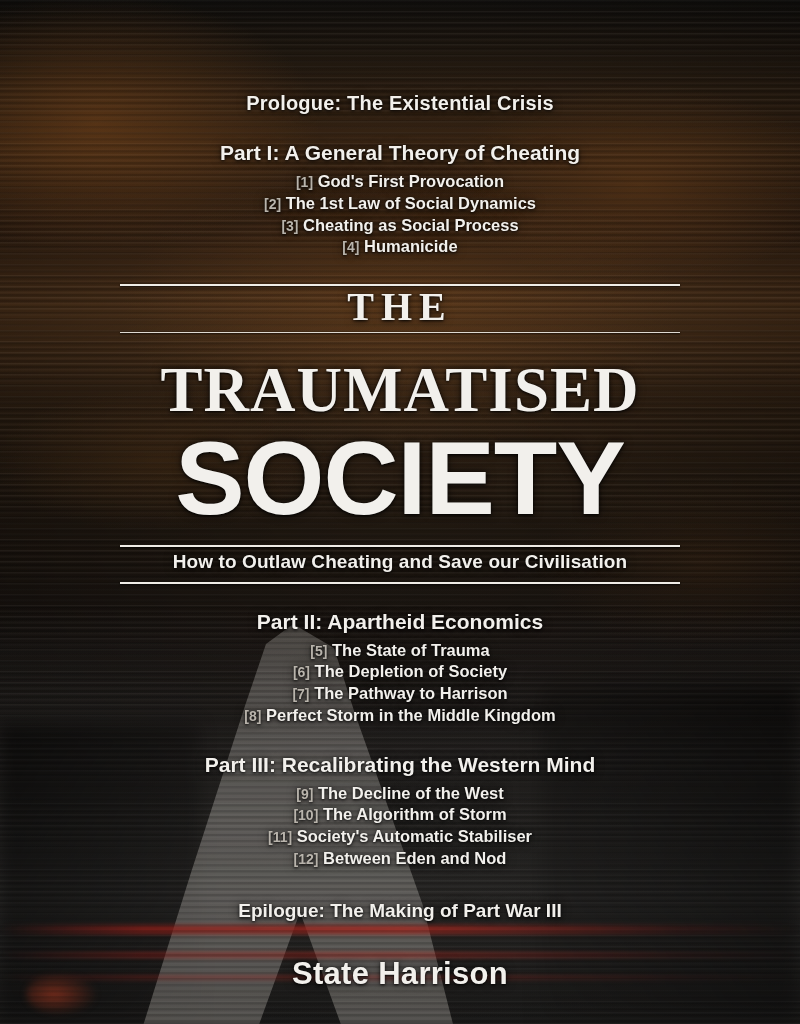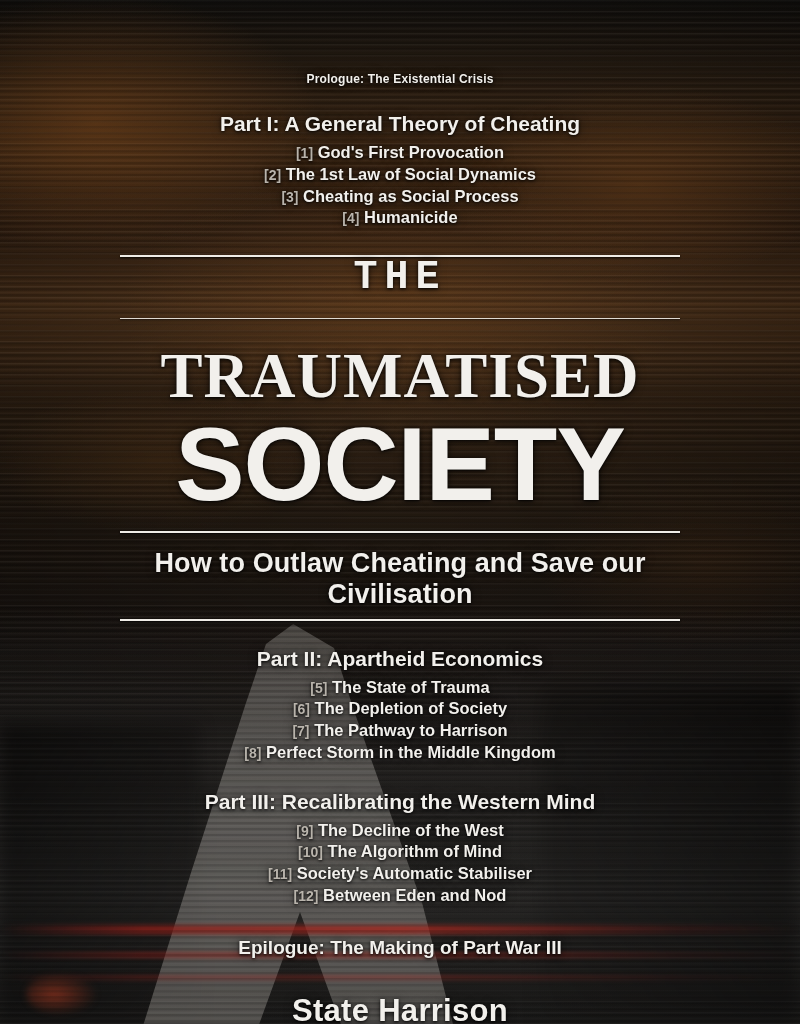--- a/index.html
+++ b/index.html
@@ -144,22 +144,22 @@
     height: 1024px;
     display: flex;
     flex-direction: column;
     align-items: center;
     color: #f2f0ec;
     text-align: center;
     text-shadow: 0 1px 3px rgba(0,0,0,0.9), 0 0 10px rgba(0,0,0,0.6);
   }
 
   .prologue {
-    margin-top: 72px;
-    font-size: 12px;
+    margin-top: 92px;
+    font-size: 20px;
     font-weight: bold;
     letter-spacing: 0.2px;
   }
 
   .part {
     margin-top: 26px;
   }
   .part-title {
     font-size: 21px;
     font-weight: bold;
@@ -182,48 +182,48 @@
     width: 560px;
   }
   .rule {
     height: 2px;
     background: #efece6;
     width: 100%;
     box-shadow: 0 1px 2px rgba(0,0,0,0.8);
   }
   .rule.thin { height: 1px; background: #ded9d1; }
   .the-word {
-    font-family: Liberation Mono, monospace;
+    font-family: Liberation Serif, serif;
     font-size: 40px;
     font-weight: bold;
     letter-spacing: 7px;
     line-height: 1.05;
-    padding-bottom: 19px;
+    padding-bottom: 4px;
   }
   .traumatised {
     font-family: "Liberation Serif", serif;
     font-size: 63px;
     font-weight: bold;
     letter-spacing: 1px;
     line-height: 1.12;
     padding: 4px 0 2px;
     margin-top: 18px;
   }
   .society {
     font-family: "Liberation Sans", sans-serif;
     font-size: 104px;
     font-weight: bold;
     letter-spacing: -1px;
     line-height: 0.98;
     padding: 0 0 15px;
   }
   .subtitle {
-    font-size: 27px;
-    font-weight: bold;
-    padding: 15px 0 9px;
+    font-size: 19px;
+    font-weight: bold;
+    padding: 4px 0 9px;
     letter-spacing: 0.1px;
   }
 
   .epilogue {
     margin-top: 30px;
     font-size: 19px;
     font-weight: bold;
   }
 
   .author {
@@ -310,21 +310,21 @@
     </div>
 
     <div class="part">
       <div class="part-title">Part III: Recalibrating the Western Mind</div>
       <div class="chapter">
         <span class="num">[9]</span>
         <span>The Decline of the West</span>
       </div>
       <div class="chapter">
         <span class="num">[10]</span>
-        <span>The Algorithm of Mind</span>
+        <span>The Algorithm of Storm</span>
       </div>
       <div class="chapter">
         <span class="num">[11]</span>
         <span>Society's Automatic Stabiliser</span>
       </div>
       <div class="chapter">
         <span class="num">[12]</span>
         <span>Between Eden and Nod</span>
       </div>
     </div>

